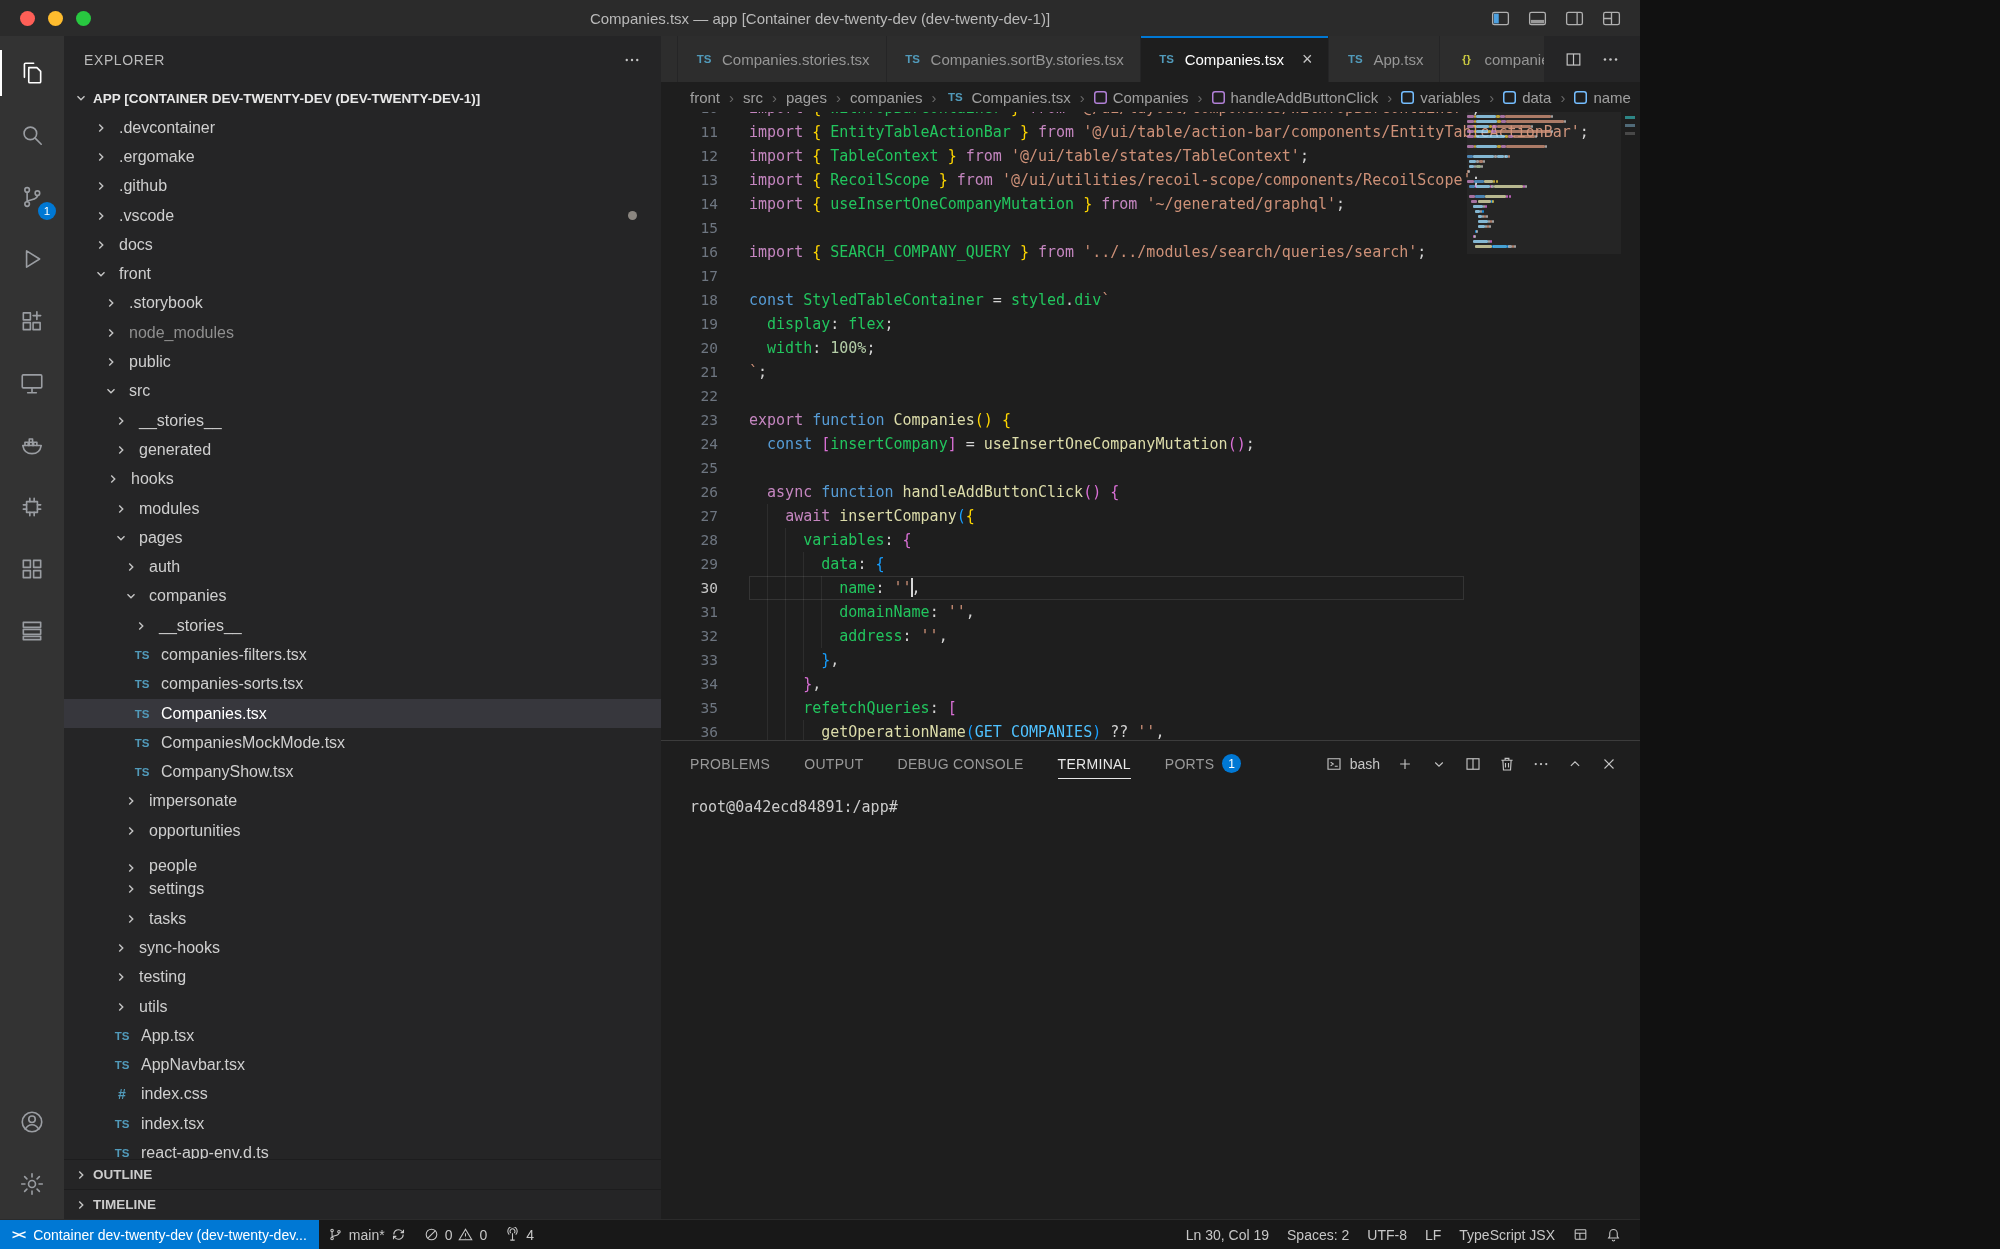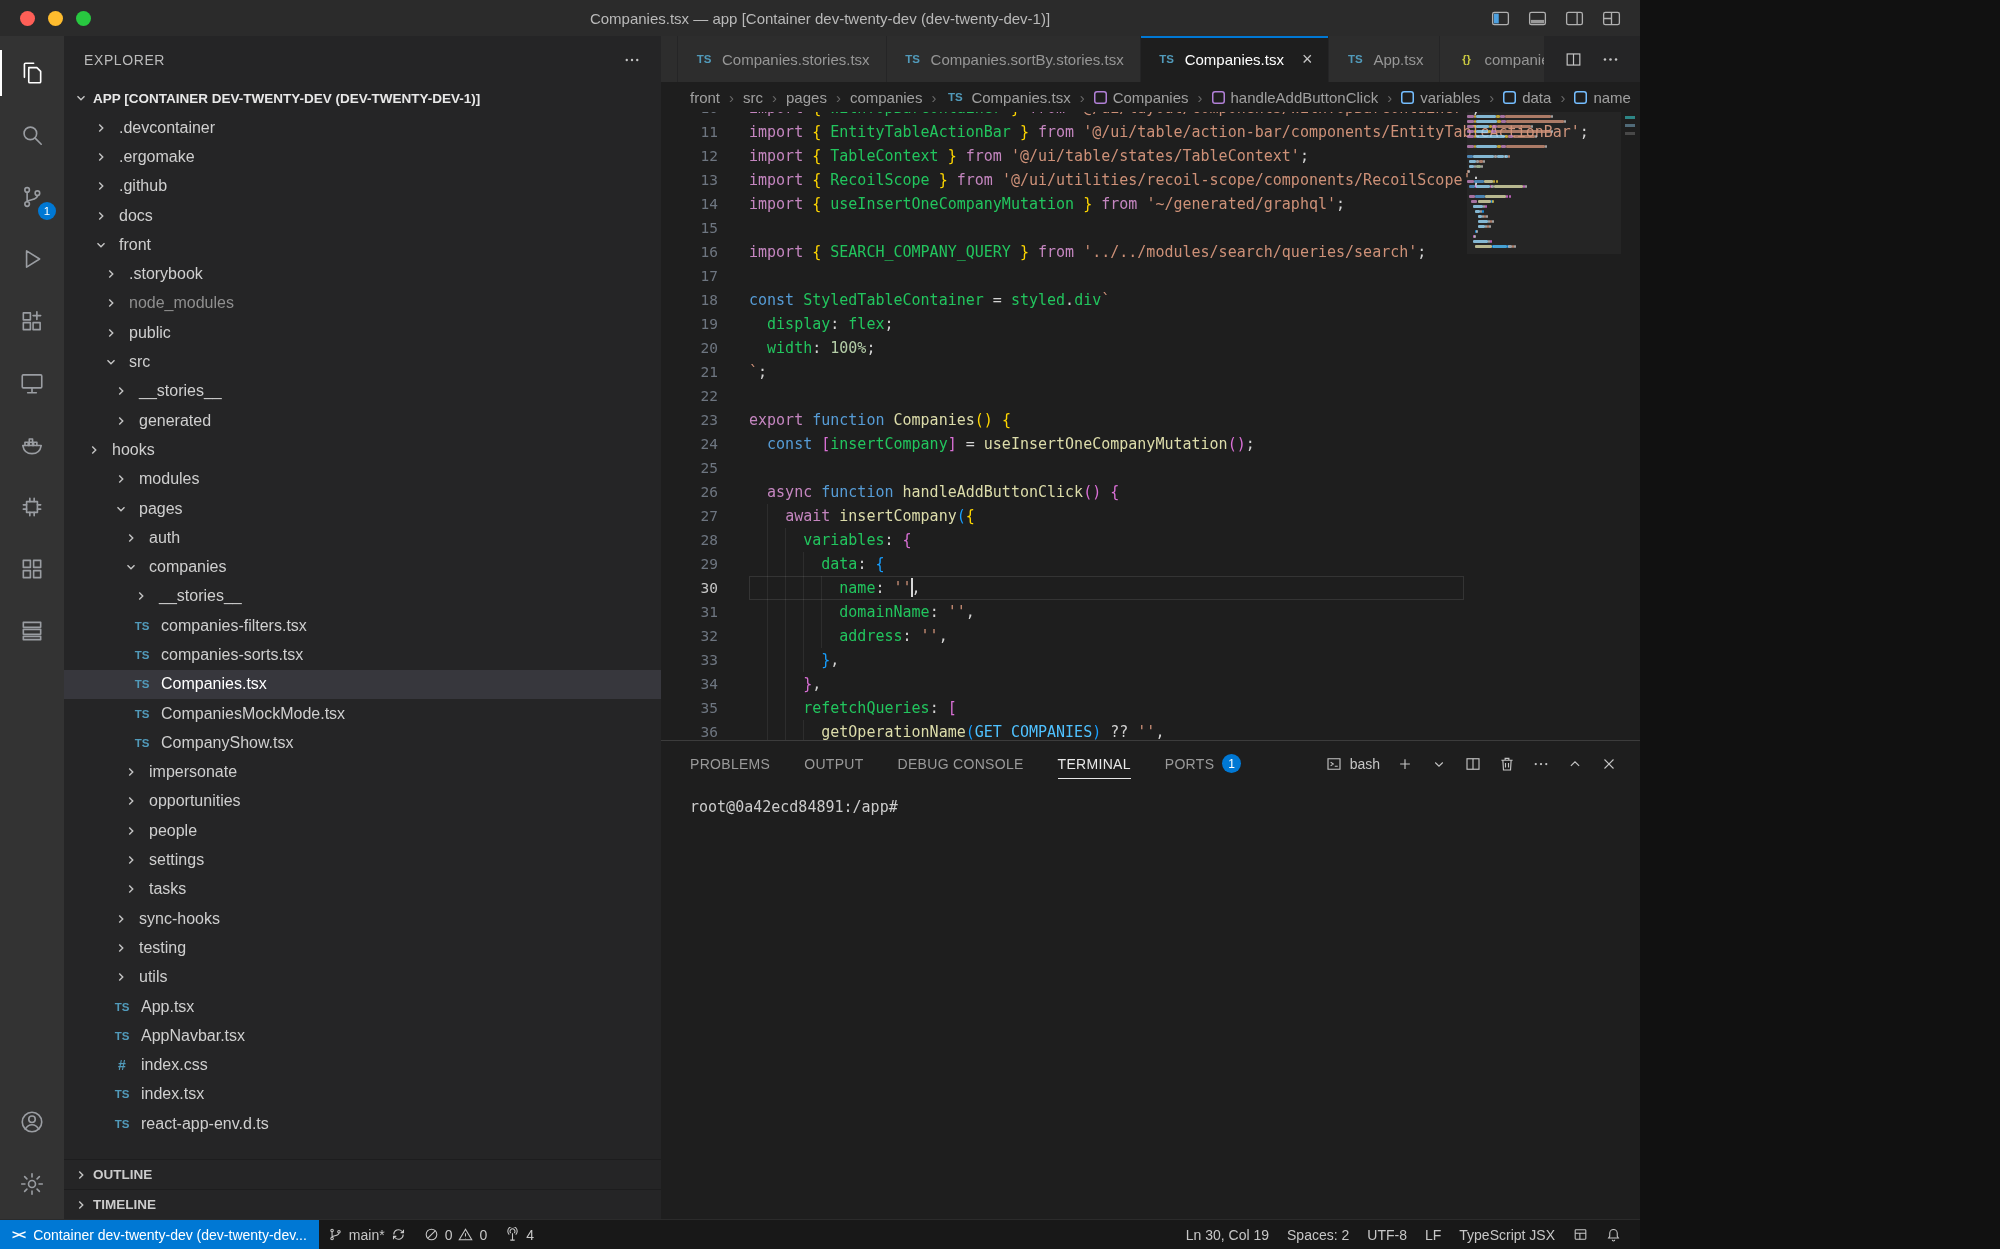--- a/index.html
+++ b/index.html
@@ -310,20 +310,29 @@
               </svg>
             </span>
             <span class="lbl">.github</span>
           </div>
           <div class="tree-row" style="padding-left: 28px;">
             <span class="tw">
               <svg viewBox="0 0 16 16" fill="none" stroke="currentColor" stroke-width="1.6">
                 <path d="M6 4l4 4-4 4"></path>
               </svg>
             </span>
+            <span class="lbl">.vscode</span>
+            <span class="mod-dot"></span>
+          </div>
+          <div class="tree-row" style="padding-left: 28px;">
+            <span class="tw">
+              <svg viewBox="0 0 16 16" fill="none" stroke="currentColor" stroke-width="1.6">
+                <path d="M6 4l4 4-4 4"></path>
+              </svg>
+            </span>
             <span class="lbl">docs</span>
           </div>
           <div class="tree-row" style="padding-left: 28px;">
             <span class="tw rot">
               <svg viewBox="0 0 16 16" fill="none" stroke="currentColor" stroke-width="1.6">
                 <path d="M6 4l4 4-4 4"></path>
               </svg>
             </span>
             <span class="lbl">front</span>
           </div>
@@ -368,21 +377,21 @@
             <span class="lbl">__stories__</span>
           </div>
           <div class="tree-row" style="padding-left: 48px;">
             <span class="tw">
               <svg viewBox="0 0 16 16" fill="none" stroke="currentColor" stroke-width="1.6">
                 <path d="M6 4l4 4-4 4"></path>
               </svg>
             </span>
             <span class="lbl">generated</span>
           </div>
-          <div class="tree-row" style="padding-left: 21px;">
+          <div class="tree-row" style="padding-left: 40px;">
             <span class="tw">
               <svg viewBox="0 0 16 16" fill="none" stroke="currentColor" stroke-width="1.6">
                 <path d="M6 4l4 4-4 4"></path>
               </svg>
             </span>
             <span class="lbl">hooks</span>
           </div>
           <div class="tree-row" style="padding-left: 48px;">
             <span class="tw">
               <svg viewBox="0 0 16 16" fill="none" stroke="currentColor" stroke-width="1.6">
@@ -452,21 +461,21 @@
             <span class="lbl">impersonate</span>
           </div>
           <div class="tree-row" style="padding-left: 58px;">
             <span class="tw">
               <svg viewBox="0 0 16 16" fill="none" stroke="currentColor" stroke-width="1.6">
                 <path d="M6 4l4 4-4 4"></path>
               </svg>
             </span>
             <span class="lbl">opportunities</span>
           </div>
-          <div class="tree-row" style="padding-left: 58px;">
+          <div class="tree-row" style="padding-left: 58px; align-items: flex-end;">
             <span class="tw">
               <svg viewBox="0 0 16 16" fill="none" stroke="currentColor" stroke-width="1.6">
                 <path d="M6 4l4 4-4 4"></path>
               </svg>
             </span>
             <span class="lbl">people</span>
           </div>
           <div class="tree-row" style="padding-left: 58px;">
             <span class="tw">
               <svg viewBox="0 0 16 16" fill="none" stroke="currentColor" stroke-width="1.6">

